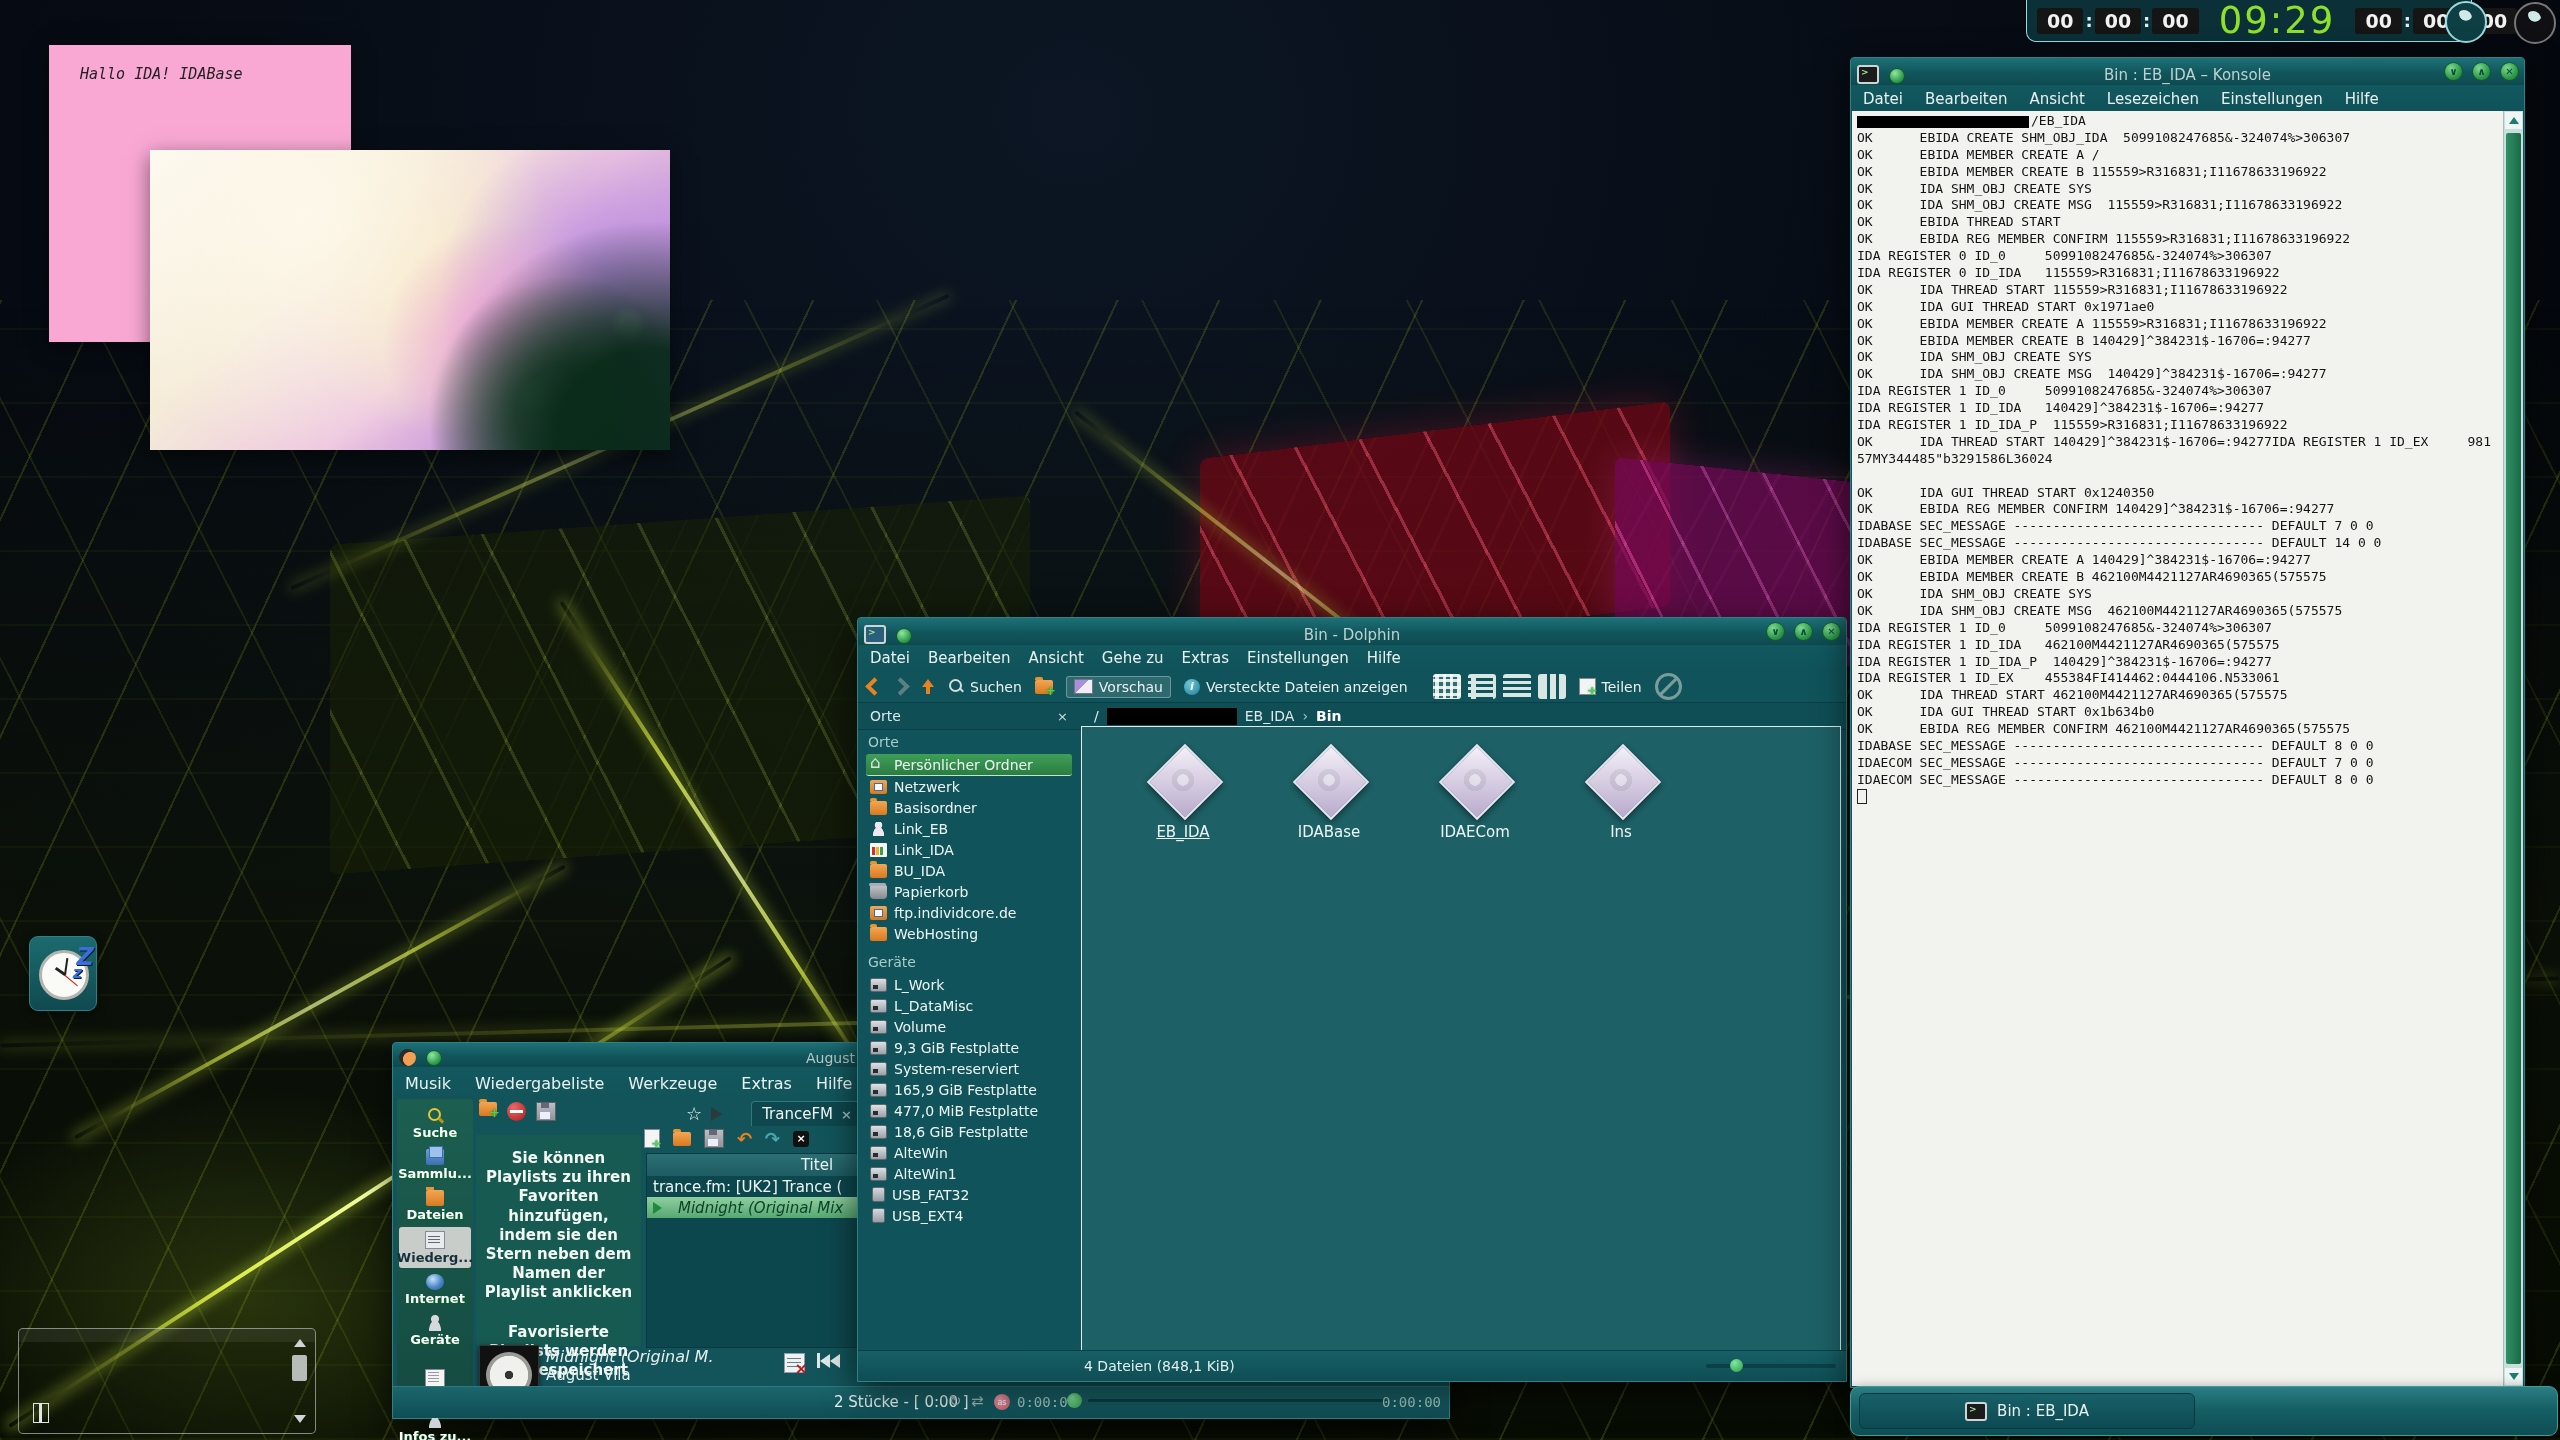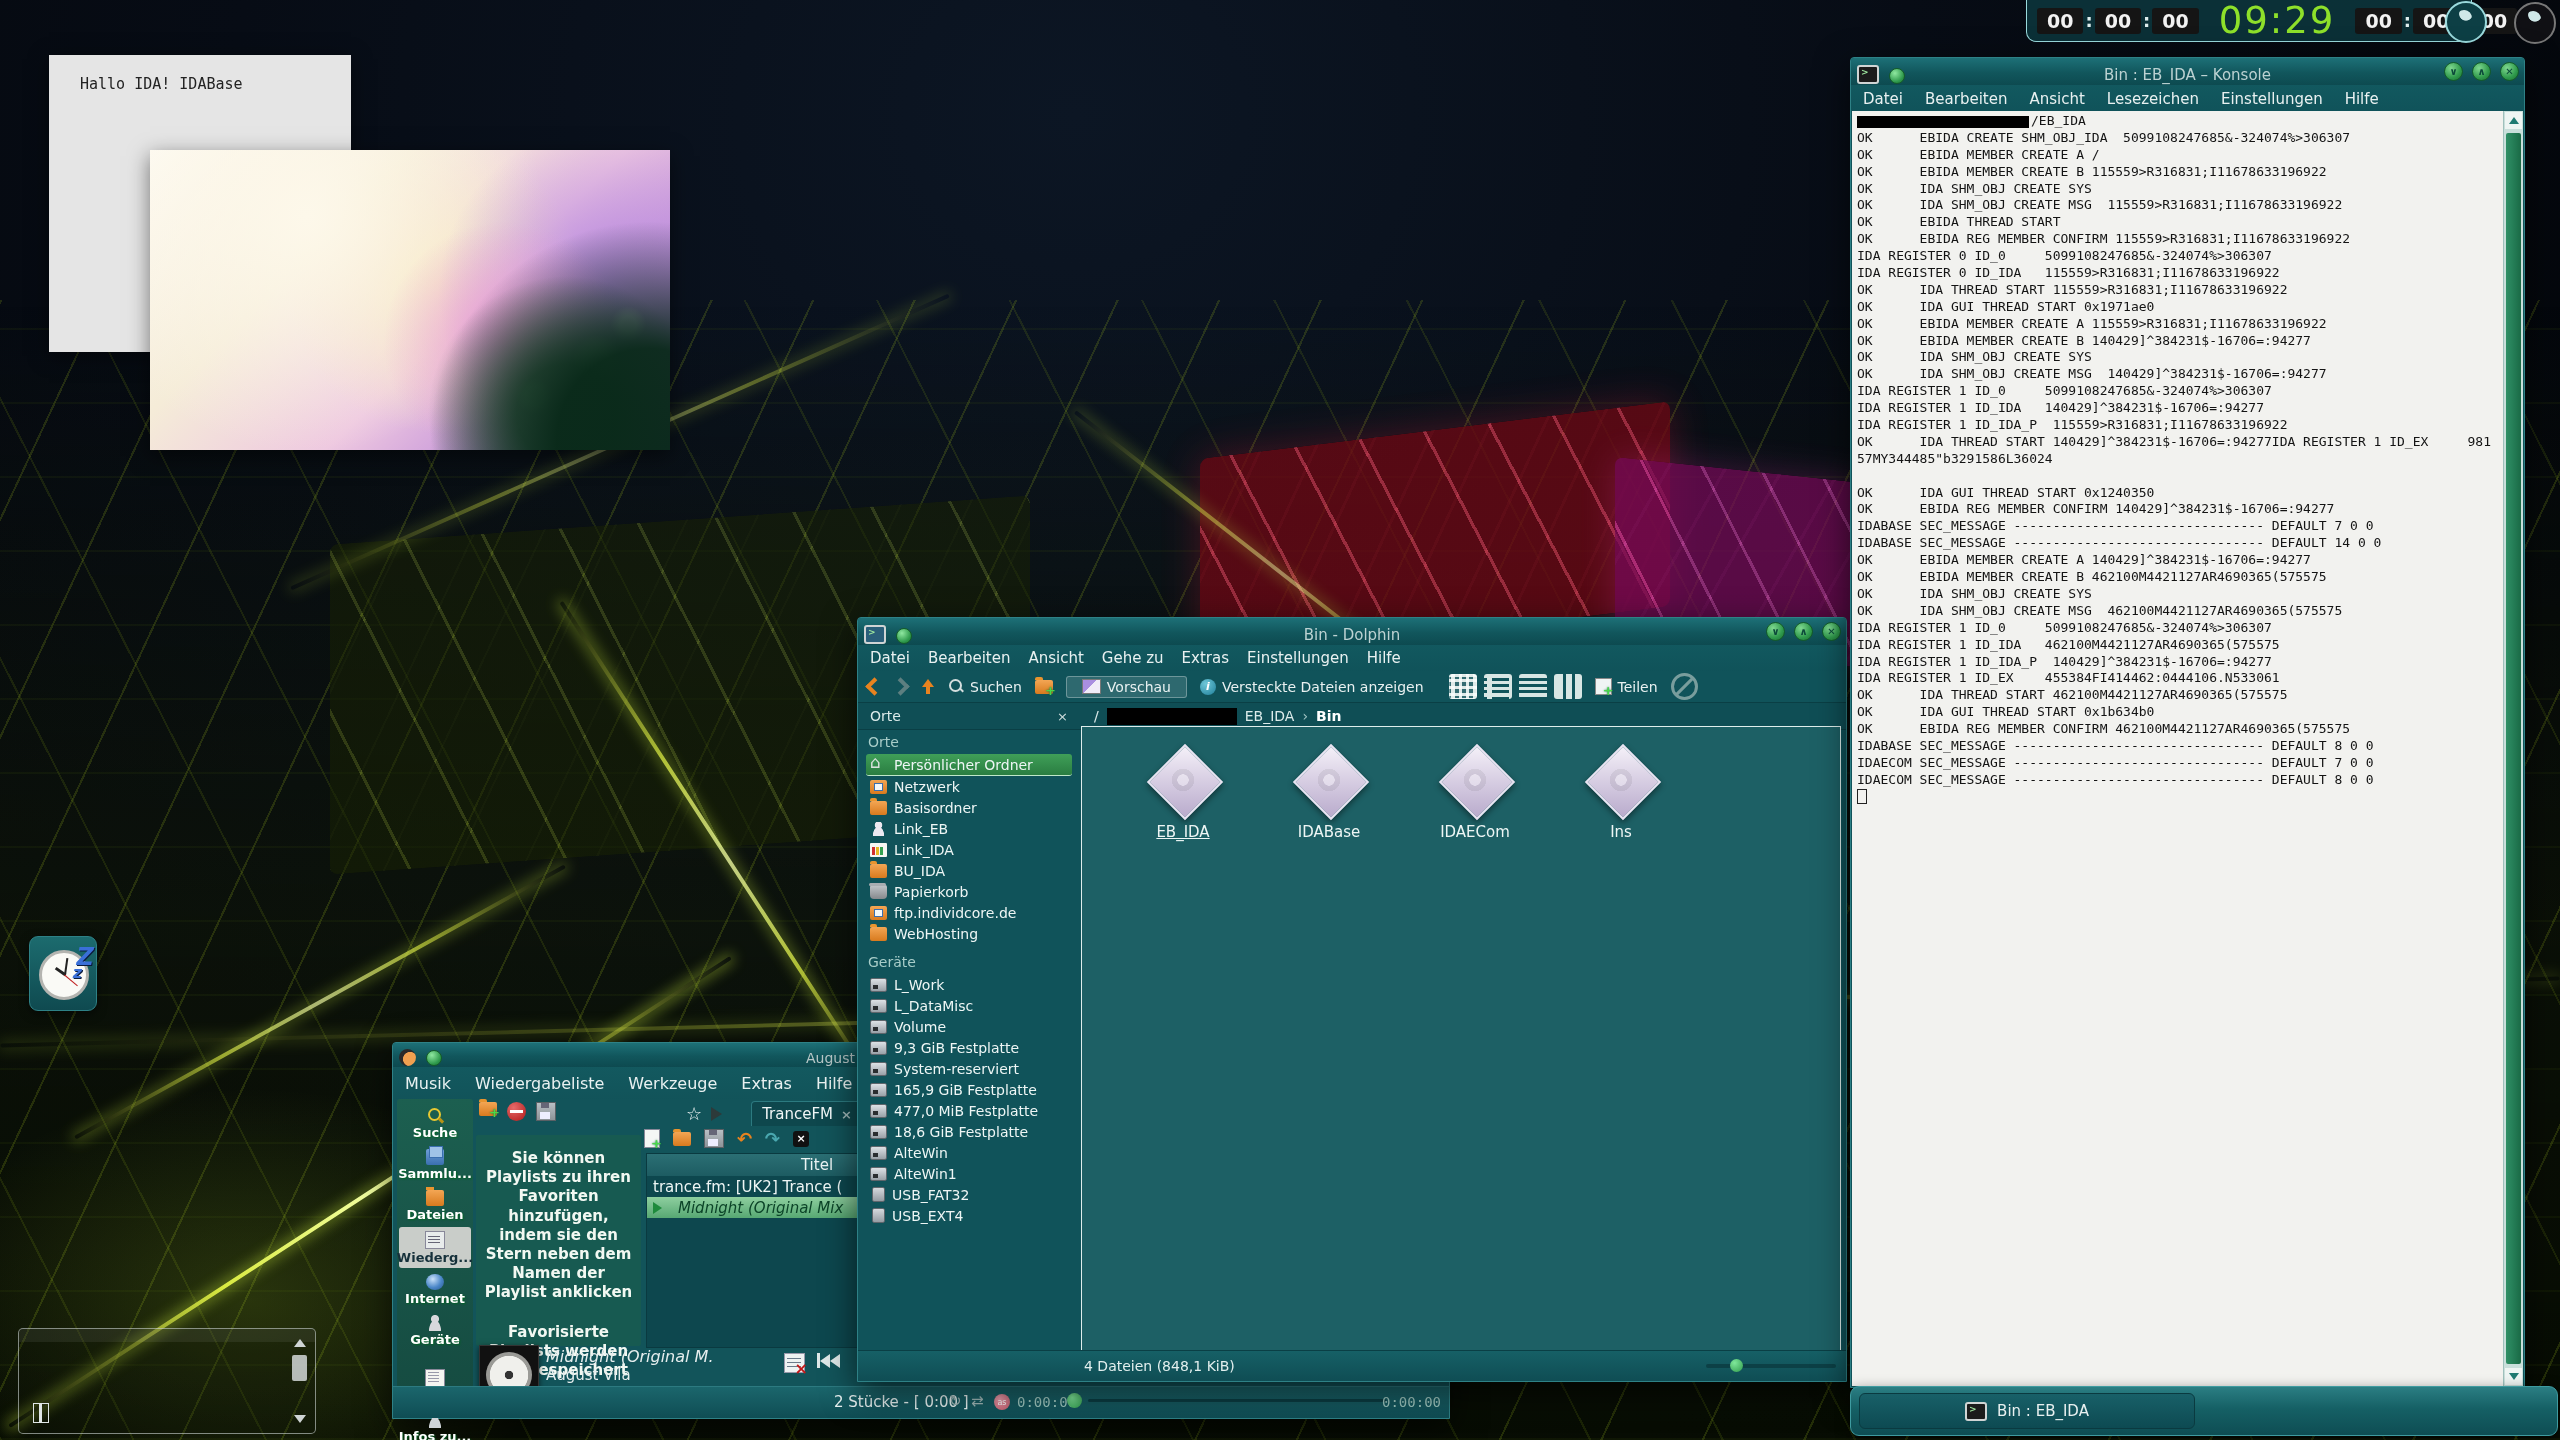--- a/index.html
+++ b/index.html
@@ -100,21 +100,21 @@
   .up-arrow::before{content:"";position:absolute;left:2px;top:0;border-left:6px solid transparent;
     border-right:6px solid transparent;border-bottom:8px solid #e8831f;}
   .up-arrow::after{content:"";position:absolute;left:6px;top:7px;width:4px;height:8px;background:#e8831f;}
   .mag{position:relative;width:15px;height:15px;flex:none;}
   .mag::before{content:"";position:absolute;left:0;top:0;width:9px;height:9px;border:2px solid #d4dede;border-radius:50%;}
   .mag::after{content:"";position:absolute;left:10px;top:10px;width:5px;height:2px;background:#d4dede;transform:rotate(45deg);}
   .ico-folder{width:18px;height:14px;background:linear-gradient(180deg,#f3a654,#d87a1e);border-radius:2px;position:relative;flex:none;}
   .ico-folder::before{content:"";position:absolute;left:0;top:-3px;width:8px;height:3px;background:#e8942f;border-radius:2px 2px 0 0;}
   .badge-plus::after{content:"+";position:absolute;right:-3px;bottom:-4px;color:#4ad84a;font-weight:bold;font-size:13px;text-shadow:0 0 2px #063;}
   .ico-preview{width:17px;height:13px;background:linear-gradient(135deg,#a98fe0 0 45%,#f0ecf8 45%);border:1px solid #777;flex:none;}
-  .btn-pressed{background:rgba(255,255,255,.13);border:1px solid rgba(255,255,255,.3);border-radius:3px;padding:2px 15px;}
+  .btn-pressed{background:rgba(255,255,255,.13);border:1px solid rgba(255,255,255,.3);border-radius:3px;padding:2px 7px;}
   .ico-info{width:16px;height:16px;border-radius:50%;background:radial-gradient(circle at 35% 30%,#6ec7d8,#1f7f9a);
     color:#fff;font-size:11px;font-weight:bold;display:flex;align-items:center;justify-content:center;flex:none;font-style:italic;}
   .viewbtn{width:22px;height:19px;border-radius:3px;border:1px solid transparent;flex:none;
     background-origin:content-box;padding:2px;}
   .viewbtn.sel{background-color:rgba(255,255,255,.15);border-color:rgba(255,255,255,.35);}
   .vb-icons{background-image:repeating-linear-gradient(0deg,#d8e6e4 0 3px,transparent 3px 7px),
     repeating-linear-gradient(90deg,#d8e6e4 0 3px,transparent 3px 7px);background-blend-mode:overlay;}
   .vb-list{background-image:repeating-linear-gradient(0deg,#d8e6e4 0 3px,transparent 3px 6px);}
   .vb-detail{background-image:linear-gradient(90deg,#d8e6e4 0 5px,transparent 5px),
     repeating-linear-gradient(0deg,#d8e6e4 0 3px,transparent 3px 6px);}
@@ -258,22 +258,22 @@
   .as-circle{position:absolute;left:601px;top:7px;width:16px;height:16px;border-radius:50%;
     background:radial-gradient(circle at 35% 30%,#f0a0b0,#c05868);color:#fff;font-size:8px;
     display:flex;align-items:center;justify-content:center;}
   .t-elapsed{position:absolute;left:624px;top:7px;color:#9fc8c0;font-family:"DejaVu Sans Mono",monospace;font-size:14px;}
   .prog-dot{position:absolute;left:674px;top:6px;width:15px;height:15px;border-radius:50%;
     background:radial-gradient(circle at 35% 30%,#7fe89a,#2f9a4c);}
   .prog-line{position:absolute;left:695px;top:12px;width:298px;height:3px;background:#0b3d43;border-radius:2px;}
   .t-total{position:absolute;right:8px;top:7px;color:#9fc8c0;font-family:"DejaVu Sans Mono",monospace;font-size:14px;}
 
   
-  .note-window{position:absolute;left:49px;top:55px;width:302px;height:297px;background:#e5e5e5;
-    box-shadow:0 4px 18px rgba(0,0,0,.5);}
+  .note-window{position:absolute;left:49px;top:45px;width:302px;height:297px;background:#f9a8d4;
+    box-shadow:0 4px 18px rgba(0,0,0,.5);font-style:italic;}
   .note-text{position:absolute;left:31px;top:20px;font-family:"DejaVu Sans Mono",monospace;font-size:15px;color:#222;}
   .photo{position:absolute;left:150px;top:150px;width:520px;height:300px;box-shadow:0 6px 20px rgba(0,0,0,.5);
     background:
       radial-gradient(circle at 96% 97%, rgba(8,40,24,.95) 0 16%, transparent 38%),
       radial-gradient(circle at 80% 88%, rgba(30,80,46,.8) 0 10%, transparent 28%),
       radial-gradient(circle at 86% 70%, rgba(255,255,255,.5) 0 2%, transparent 5%),
       radial-gradient(circle at 74% 82%, rgba(255,255,255,.45) 0 2%, transparent 4%),
       radial-gradient(circle at 92% 58%, rgba(255,255,255,.4) 0 1.5%, transparent 3.5%),
       radial-gradient(circle at 68% 64%, #e89ad8 0%, transparent 30%),
       radial-gradient(circle at 88% 48%, #b788e0 0%, transparent 35%),

